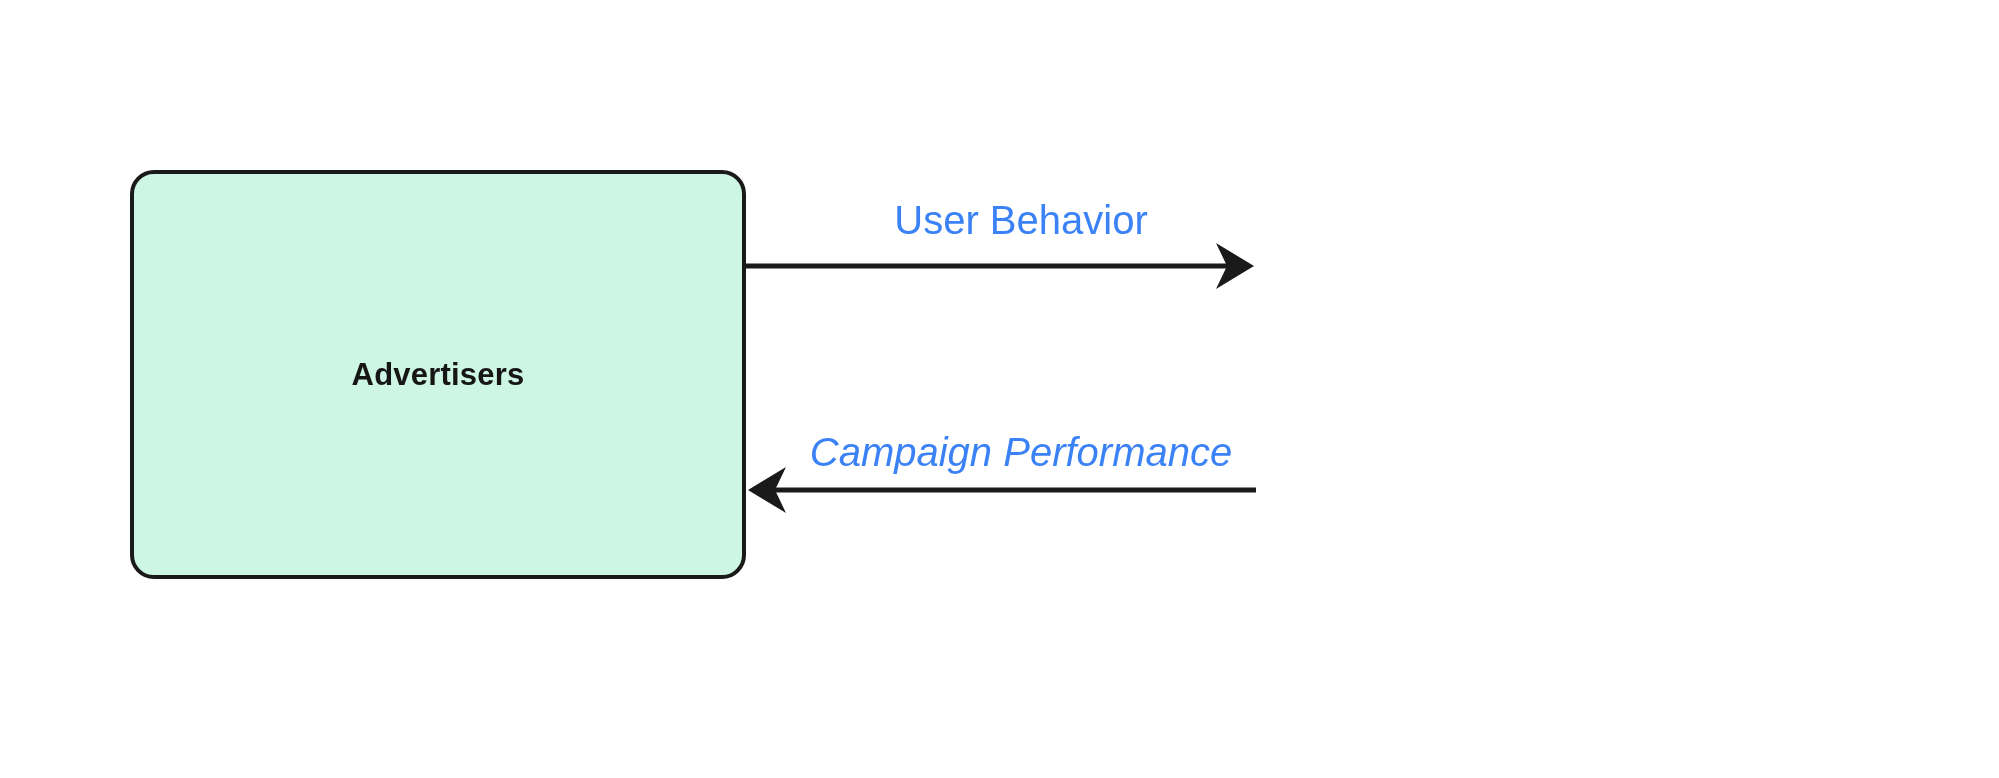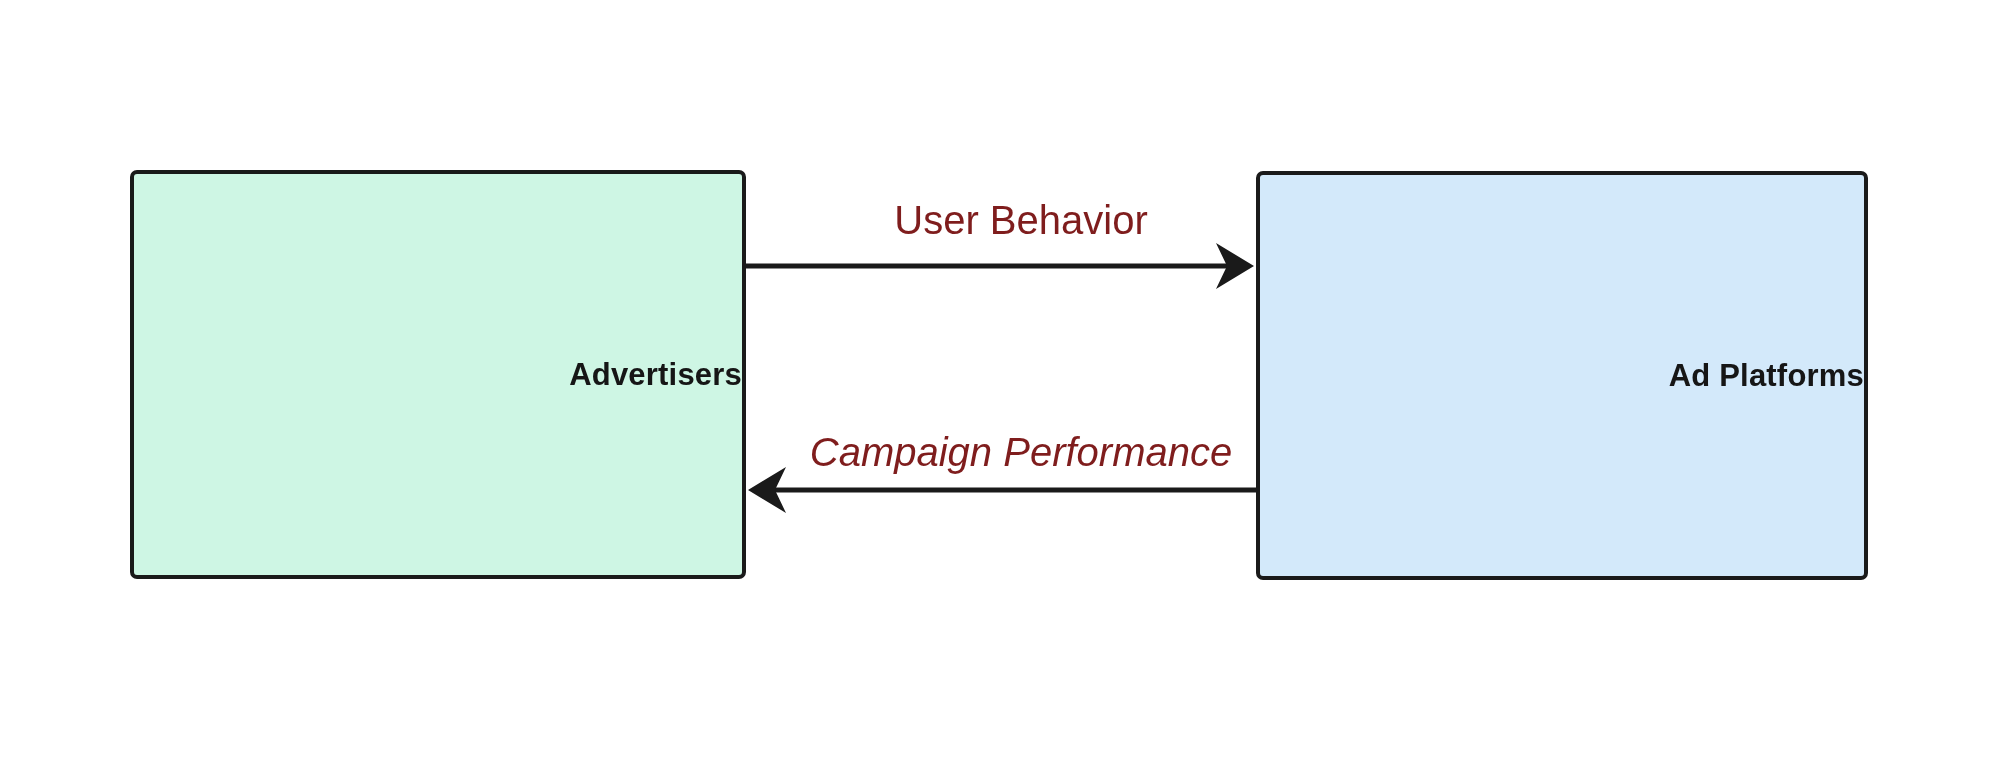--- a/index.html
+++ b/index.html
@@ -28,24 +28,24 @@
     stroke-width: 5;
   }
   .edge-head {
     fill: #1a1a1a;
     stroke: none;
   }
   .node {
     position: absolute;
     box-sizing: border-box;
     border: 4px solid #1a1a1a;
-    border-radius: 7px;
+    border-radius: 24px;
     display: flex;
     align-items: center;
-    justify-content: flex-end;
+    justify-content: center;
   }
   .node-advertisers {
     left: 130px;
     top: 170px;
     width: 616px;
     height: 409px;
   }
   .node-ad-platforms {
     left: 1256px;
     top: 171px;
@@ -60,21 +60,21 @@
   }
   .edge-label {
     position: absolute;
     left: 746px;
     width: 550px;
     display: flex;
     align-items: center;
     justify-content: center;
     font-size: 40px;
     font-weight: 400;
-    color: #7f1d1d;
+    color: #3b82f6;
     white-space: nowrap;
   }
   .edge-label-top {
     top: 196px;
     height: 48px;
   }
   .edge-label-bottom {
     top: 428px;
     height: 48px;
     font-style: italic;
@@ -93,21 +93,18 @@
     <g>
       <line class="edge-line" x1="764" y1="490" x2="1256" y2="490"></line>
       <polygon class="edge-head" points="748,490 786,467 775,490 786,513"></polygon>
     </g>
   </svg>
 
   <div class="node node-advertisers" style="background-color: rgb(206, 246, 228);">
     <span class="node-label">Advertisers</span>
   </div>
 
-  <div class="node node-ad-platforms" style="background-color: rgb(211, 233, 250);">
-    <span class="node-label">Ad Platforms</span>
-  </div>
 
   <div class="edge-label edge-label-top">User Behavior</div>
 
   <div class="edge-label edge-label-bottom">Campaign Performance</div>
 
 </div>
 
 </body></html>

